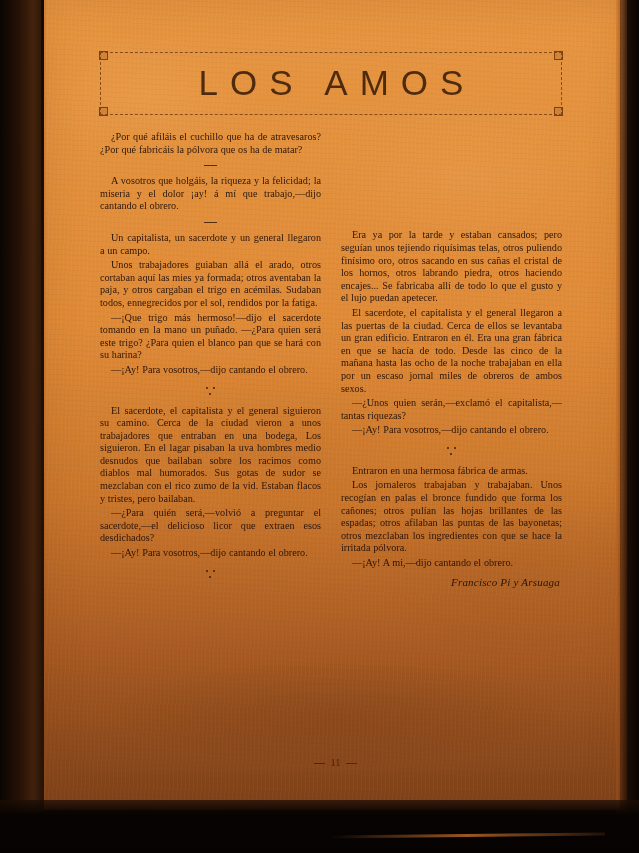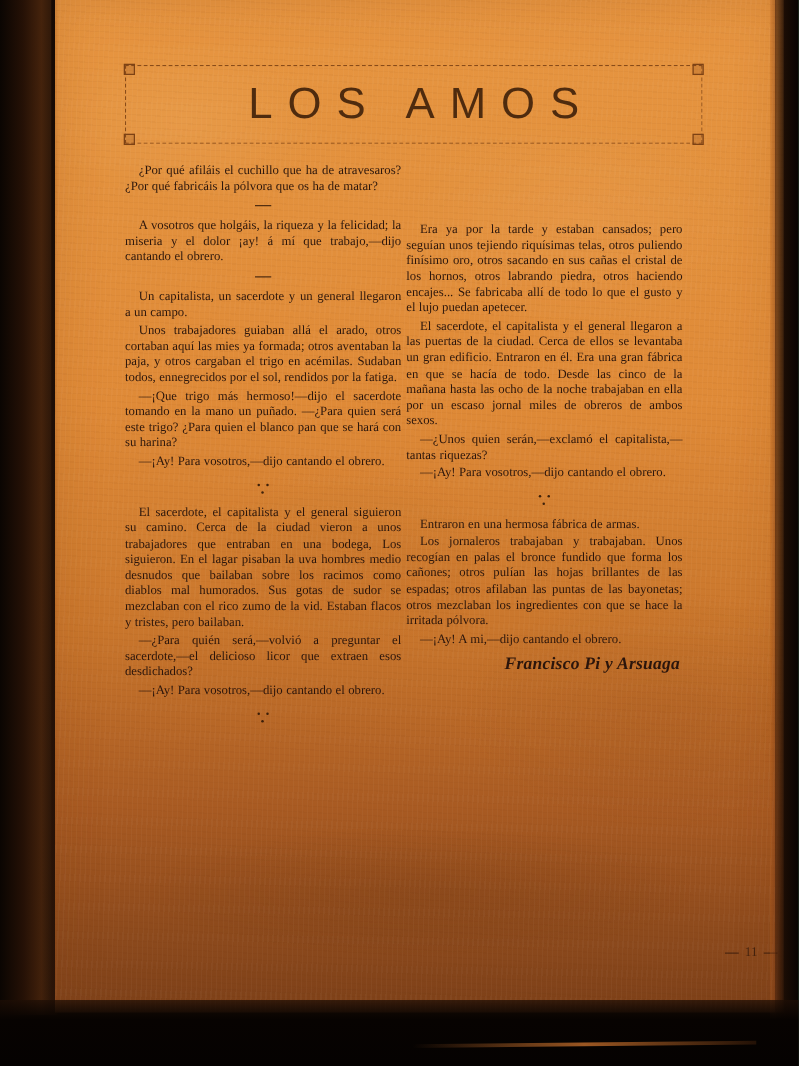--- a/index.html
+++ b/index.html
@@ -13,21 +13,21 @@
     height: 853px;
     overflow: hidden;
     font-family: "Liberation Serif", serif;
   }
 
   
   #photo {
     position: relative;
     width: 639px;
     height: 853px;
-    background: #86efac;
+    background: #f97316;
     overflow: hidden;
   }
 
   
   .surround {
     position: absolute;
     inset: 0;
     background:
       linear-gradient(180deg, #120a05 0%, #0a0503 100%);
   }
@@ -176,22 +176,22 @@
     letter-spacing: 12px;
     color: #3a1d08;
     text-indent: 12px;
     opacity: 0.88;
     padding-bottom: 2px;
   }
 
   
   .columns {
     display: flex;
-    gap: 4px;
-    align-items: center;
+    gap: 20px;
+    align-items: flex-end;
   }
   .col {
     width: 221px;
   }
 
   p.para {
     margin: 0 0 2px 0;
     font-family: "Liberation Serif", serif;
     font-size: 10.2px;
     line-height: 12.6px;
@@ -236,35 +236,34 @@
   }
   .dots i.d1 { margin-left: -5px; top: 3px; }
   .dots i.d2 { margin-left: 2px;  top: 3px; }
   .dots i.d3 { margin-left: -2px; top: 9px; }
 
   .signature {
     margin: 6px 0 0 0;
     text-align: right;
     font-family: "Liberation Serif", serif;
     font-style: italic;
-    font-size: 14px;
+    font-size: 11px;
     color: #22100a;
     letter-spacing: 0.2px;
     opacity: 0.94;
     padding-right: 2px;
-    font-weight: bold;
   }
 
   
   .folio {
     position: absolute;
     left: 0;
     top: 757px;
     width: 583px;
-    text-align: right;
+    text-align: center;
     font-family: "Liberation Serif", serif;
     font-size: 10.5px;
     color: #33190a;
     opacity: 0.8;
   }
   .folio .dash {
     display: inline-block;
     width: 11px;
     height: 1px;
     background: #33190a;

